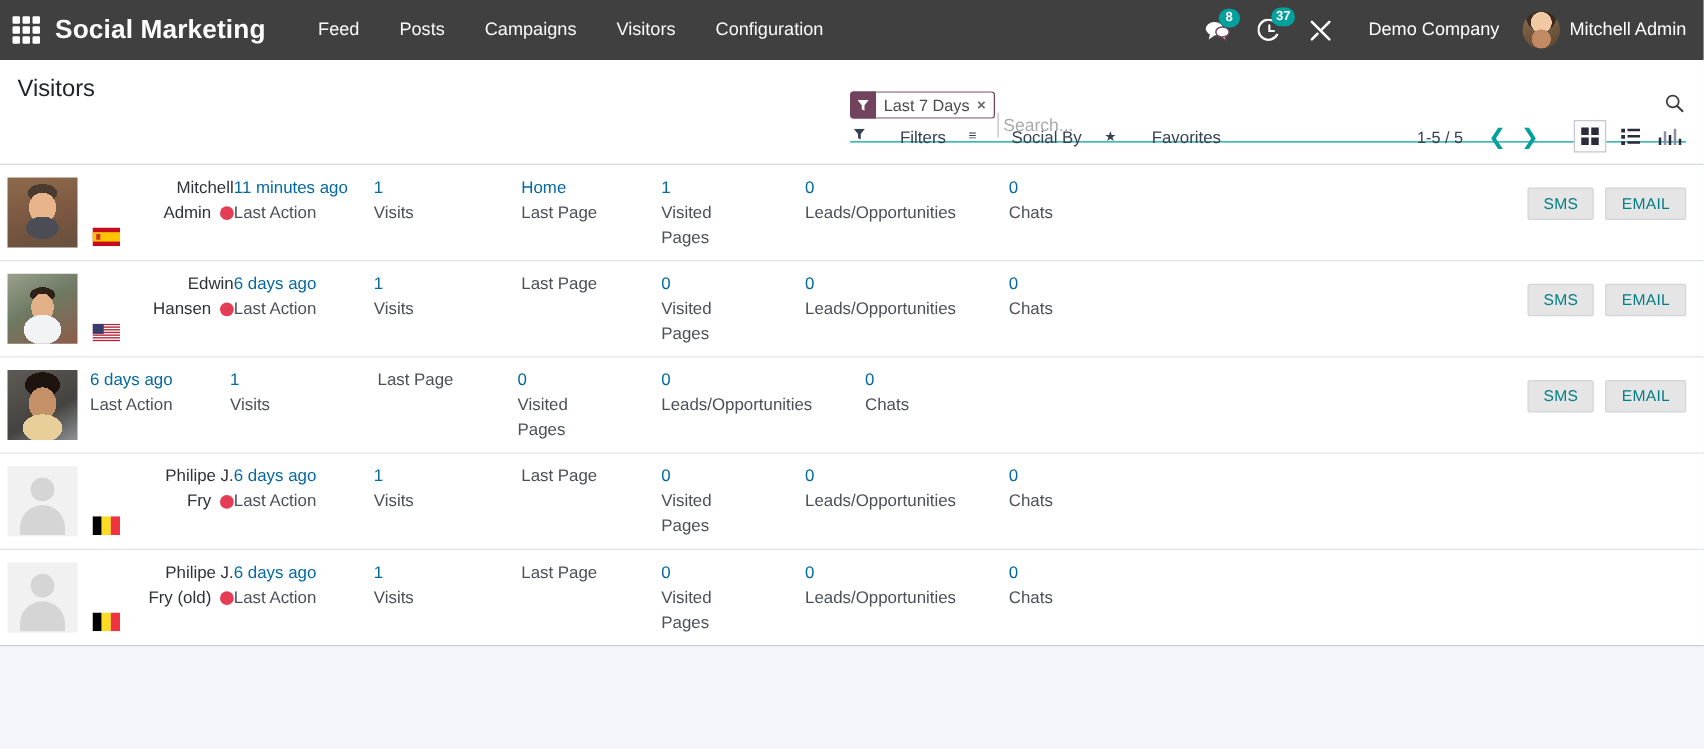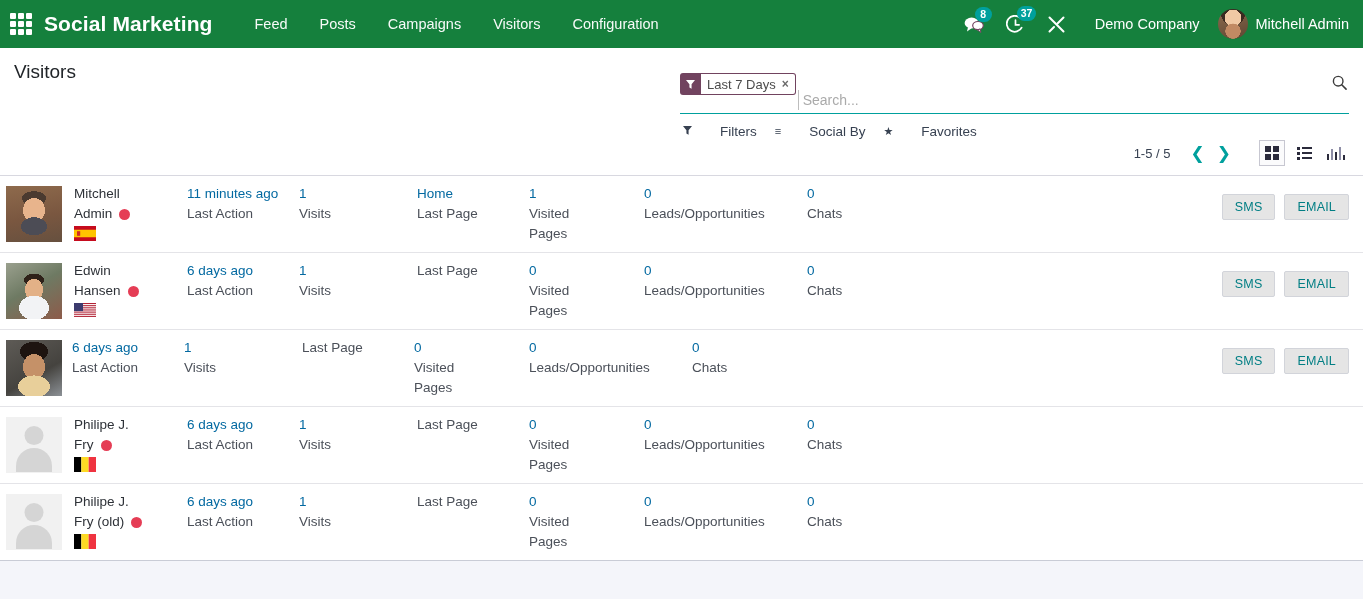--- a/index.html
+++ b/index.html
@@ -6,21 +6,21 @@
   html, body {
     width: 1363px; height: 599px;
     font-family: "Liberation Sans", sans-serif;
     background: #f4f5fa;
     overflow: hidden;
   }
 
   
   .navbar {
     height: 48px; width: 100%;
-    background: #15803d;
+    background: #404040;
     display: flex; align-items: center;
     padding: 0 14px 0 10px;
     color: #fff;
   }
   .apps-grid {
     width: 22px; height: 22px;
     display: grid; grid-template-columns: repeat(3,1fr); grid-template-rows: repeat(3,1fr);
     gap: 2px; margin-right: 12px; cursor: pointer; flex: none;
   }
   .apps-grid i { background: #fff; display: block; border-radius: 1px; }
@@ -98,21 +98,21 @@
     display: flex; align-items: center; padding: 6px 14px 9px 14px;
     position: relative; min-height: 34px;
   }
   .cp-filters { position: absolute; left: 683px; display: flex; align-items: center; }
   .cp-filter-btn {
     font-size: 13.5px; color: #374151; cursor: pointer; margin-right: 18px;
     display: flex; align-items: center; white-space: nowrap; gap: 24px;
   }
   .cp-filter-btn .gl { margin-right: 4px; font-size: 11px; }
   .cp-right {
-    margin-left: auto; display: flex; align-items: center; margin-top: 44px;
+    margin-left: auto; display: flex; align-items: center;
   }
   .pager { font-size: 13px; color: #374151; margin-right: 14px; white-space: nowrap; }
   .pager-btn {
     color: #00a09d; font-size: 17px; cursor: pointer; padding: 0 6px;
     line-height: 1; user-select: none;
   }
   .view-switcher { display: flex; align-items: center; margin-left: 16px; }
   .vs-btn {
     width: 26px; height: 26px; display: flex; align-items: center; justify-content: center;
     cursor: pointer; margin-left: 6px; border: 1px solid transparent;
@@ -168,21 +168,21 @@
   .av.p3 { background:
       radial-gradient(ellipse 16px 11px at 50% 83%, #e8cf9a 0 100%, transparent 100%),
       radial-gradient(ellipse 11px 13px at 50% 48%, #c59168 0 100%, transparent 100%),
       radial-gradient(ellipse 14px 10px at 50% 21%, #1d1410 0 100%, transparent 100%),
       linear-gradient(150deg, #5e5b56 0%, #45433f 60%, #8c9196 100%); }
 
   .col { font-size: 13.5px; color: #4b5059; line-height: 20px; flex: none; }
   .col .v { color: #0369a1; display: block; }
   .col .l { display: block; }
   .col-name { width: 115px; padding-left: 2px; }
-  .name-line { display: flex; align-items: flex-start; flex-wrap: wrap; }
+  .name-line { display: flex; align-items: flex-start; flex-wrap: wrap; justify-content: flex-end; }
   .name-txt { color: #2e3238; font-size: 13.5px; line-height: 20px; max-width: 68px; }
   .dot {
     width: 11px; height: 11px; border-radius: 50%; background: #e53d55;
     display: inline-block; margin: 5px 0 0 7px; flex: none;
   }
   .flag { width: 22px; height: 15px; display: block; margin-top: 2px; border: 0; }
   .col-action { width: 112px; }
   .col-visits { width: 118px; }
   .col-lastpage { width: 112px; }
   .col-pages { width: 115px; }

